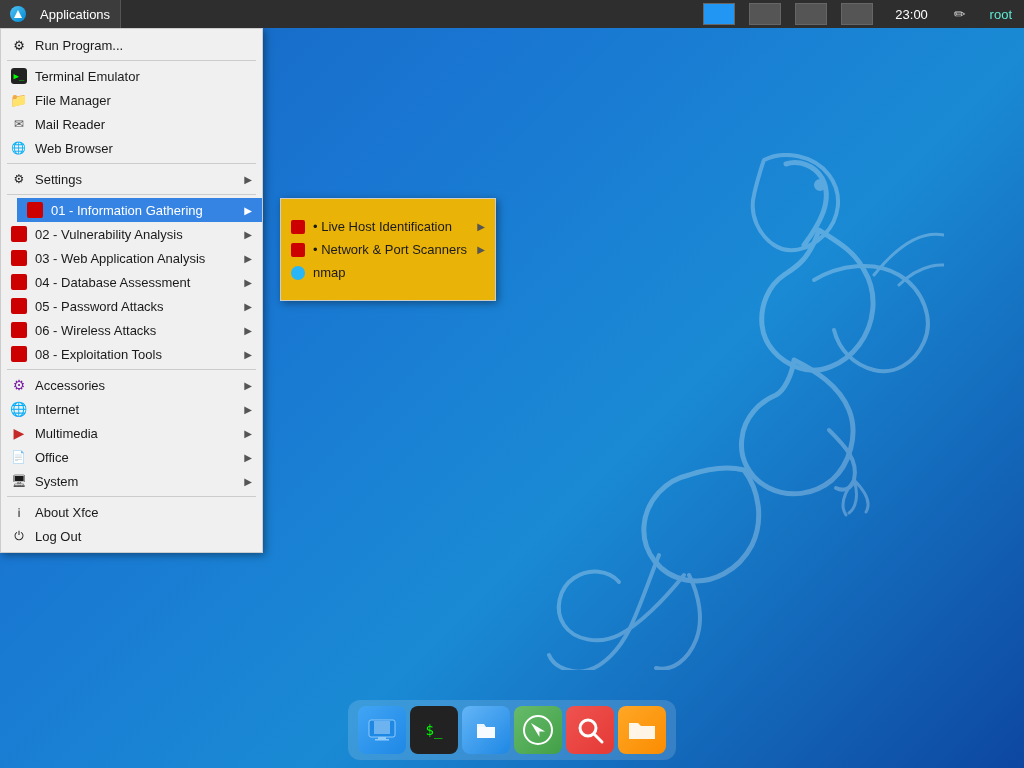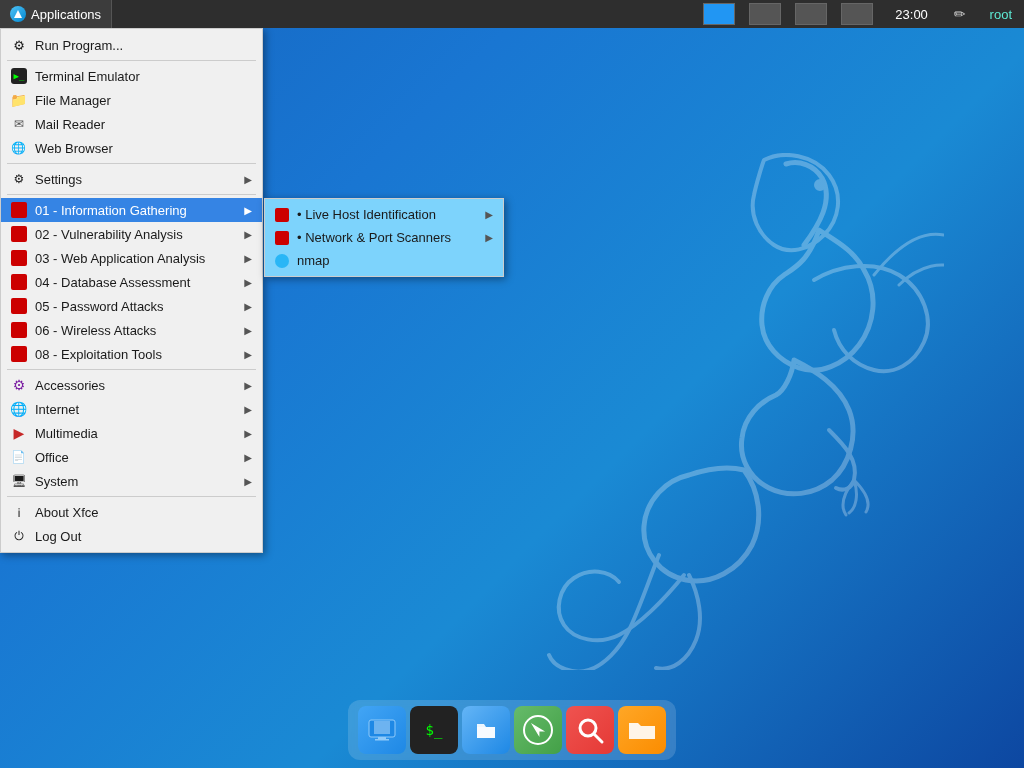--- a/index.html
+++ b/index.html
@@ -47,21 +47,21 @@
     .applications-btn {
       display: flex;
       align-items: center;
       padding: 0 10px;
       height: 100%;
       background: #3c3c3c;
       border-right: 1px solid #555;
       cursor: pointer;
       color: #fff;
       font-size: 13px;
-      gap: 5px;
+      gap: 14px;
     }
 
     .app-icon-circle {
       width: 16px;
       height: 16px;
       border-radius: 50%;
       background: linear-gradient(135deg, #4fc3f7, #0288d1);
       display: flex;
       align-items: center;
       justify-content: center;
@@ -154,26 +154,26 @@
       height: 1px;
       background: #ccc;
       margin: 3px 6px;
     }
 
     
     .submenu-l1 {
       position: absolute;
       top: 0;
       left: 263px;
-      background: #7dd3fc;
+      background: #eab308;
       border: 1px solid #ccc;
       box-shadow: 2px 2px 8px rgba(0,0,0,0.4);
-      width: 240px;
+      width: 216px;
       z-index: 600;
-      padding: 4px 0;
+      padding: 16px 0;
     }
 
     .submenu-item {
       display: flex;
       align-items: center;
       padding: 4px 10px;
       cursor: pointer;
       color: #1a1a1a;
       font-size: 13px;
       gap: 8px;
@@ -371,21 +371,21 @@
   <div class="menu-separator"></div>
 
   <div class="menu-item">
     <div class="menu-icon" style="font-size:12px;">⚙</div>
     <span>Settings</span>
     <span class="menu-arrow">▶</span>
   </div>
 
   <div class="menu-separator"></div>
 
-  <div class="menu-item active" style="position:relative;">
+  <div class="menu-item active" style="position:relative;margin-left:16px;">
     <div class="menu-icon red-square"></div>
     <span>01 - Information Gathering</span>
     <span class="menu-arrow">▶</span>
 
     <div class="submenu-l1">
 
       <div class="submenu-item">
         <div class="menu-icon" style="background:#cc0000;border-radius:2px;width:14px;height:14px;"></div>
         <span>• Live Host Identification</span>
         <span class="submenu-arrow">▶</span>

